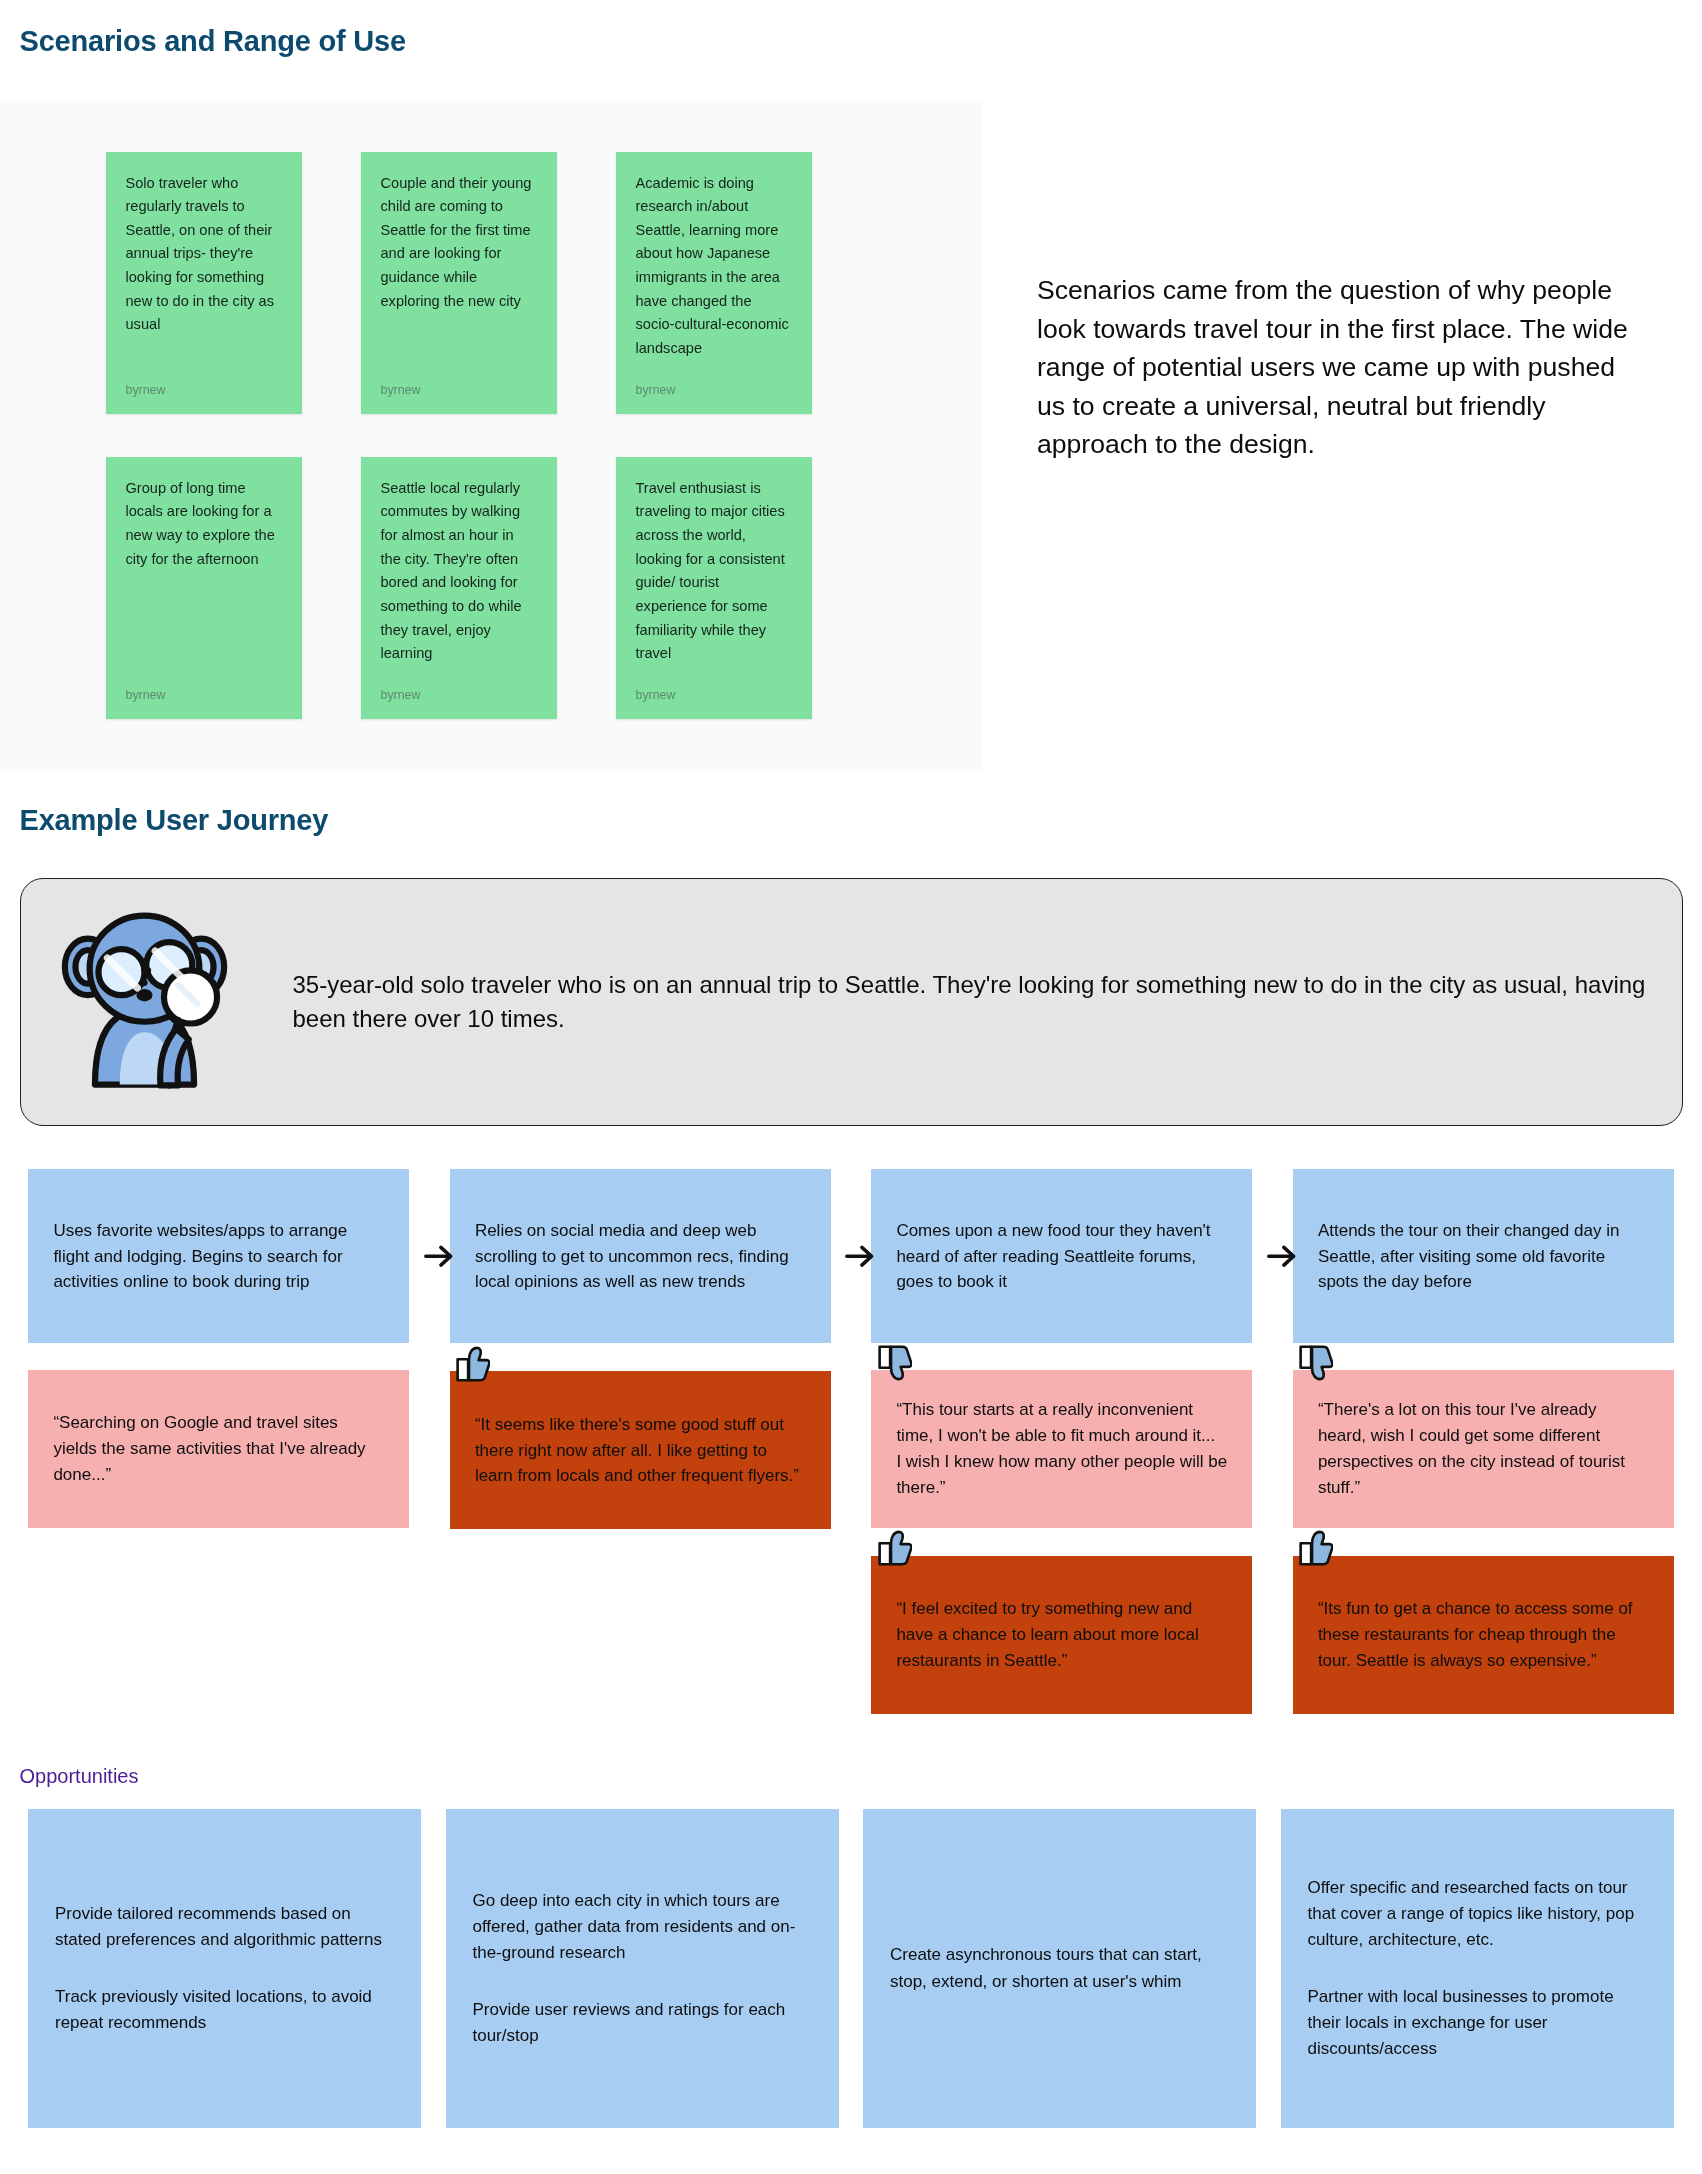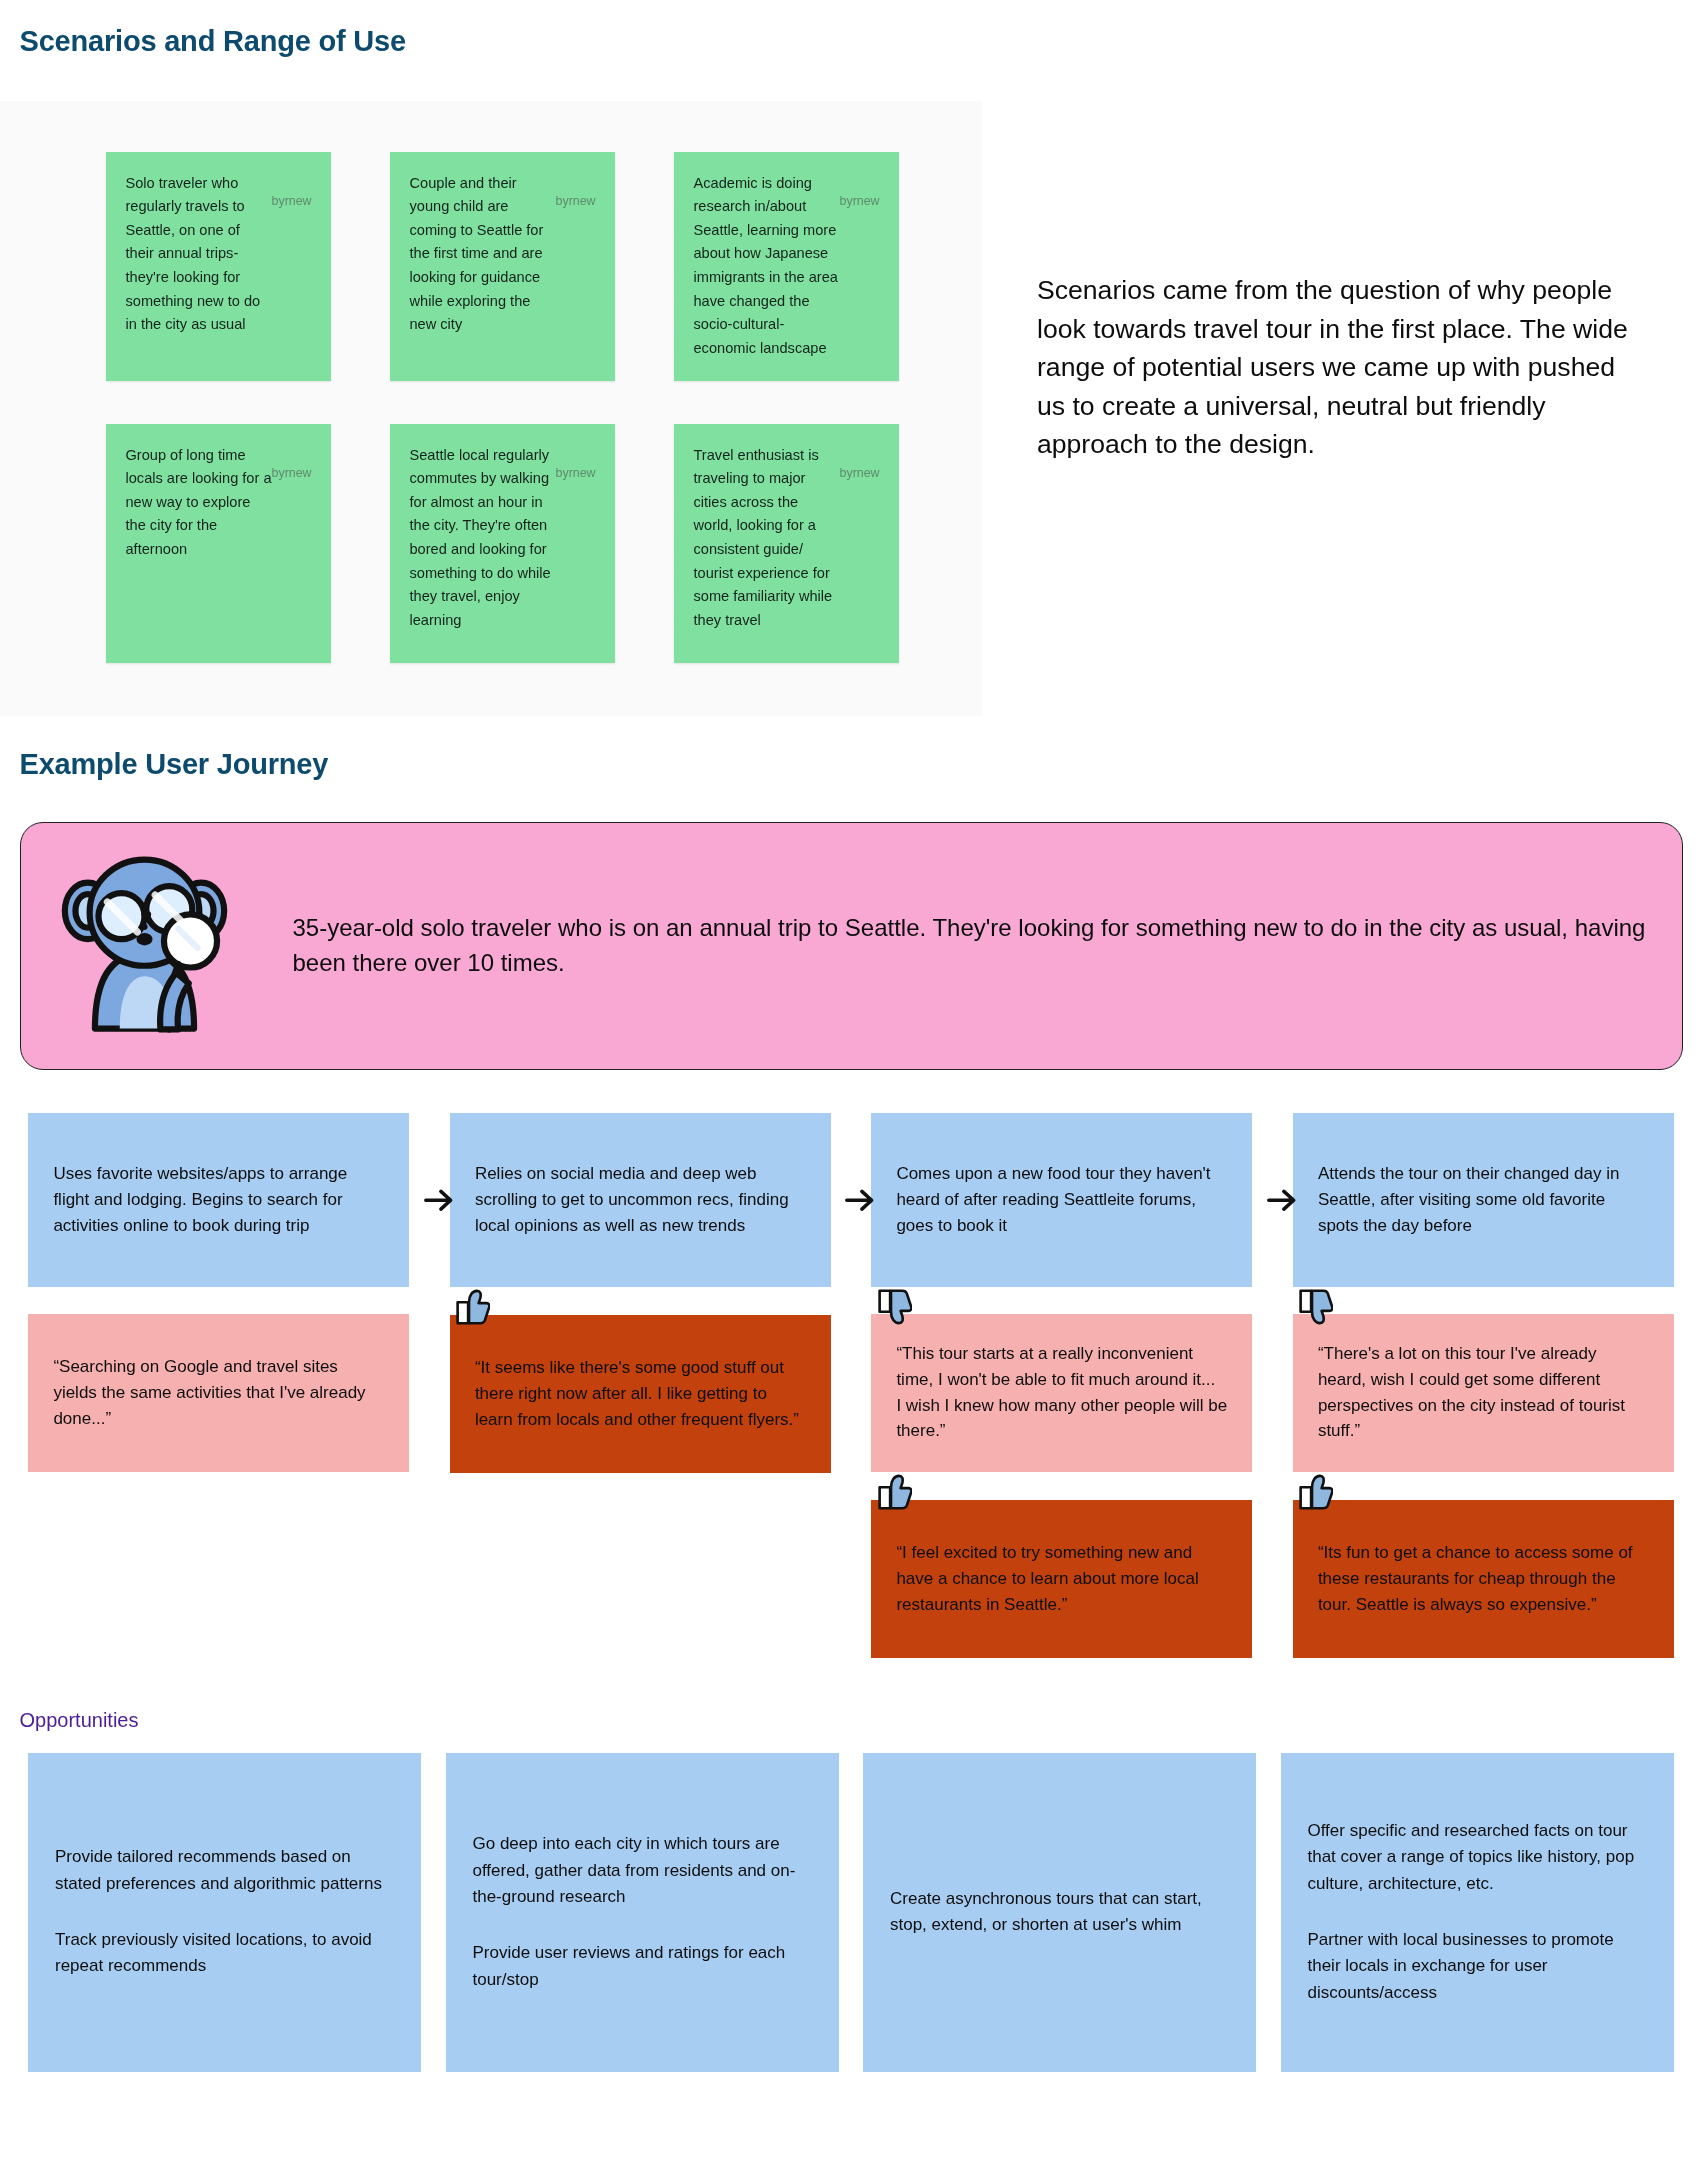--- a/index.html
+++ b/index.html
@@ -39,25 +39,25 @@
     background: #fafafa;
     padding: 51px 0 53px 0;
   }
   .board-row {
     display: flex;
     gap: 59px;
     padding-left: 106px;
   }
   .board-row + .board-row { margin-top: 43px; }
   .sticky {
-    width: 225px;
+    width: 196px;
     background: #7fe0a0;
     padding: 19.5px 19.5px 14px 19.5px;
     display: flex;
-    flex-direction: row;
+    flex-direction: column;
     justify-content: space-between;
     font-size: 14.6px;
     line-height: 1.62;
     color: #15241b;
     box-shadow: 0 0.9px 1.8px rgba(0,0,0,.10);
   }
   .sticky.h1 { min-height: 229px; }
   .sticky.h2 { min-height: 239px; }
   .sticky .body { white-space: pre-line; }
   .sticky .by {
@@ -75,21 +75,21 @@
 
   
   .persona-card {
     margin: 41px 19.5px 0 19.5px;
     border: 1.8px solid #202020;
     border-radius: 23px;
     min-height: 248px;
     display: flex;
     align-items: center;
     padding: 23px 35px;
-    background: #f9a8d4;
+    background: #e5e5e5;
   }
   .avatar { width: 186px; flex: 0 0 186px; }
   .persona-text {
     font-size: 24px;
     line-height: 1.45;
     padding-left: 51px;
     color: #0d0d0d;
   }
 
   

